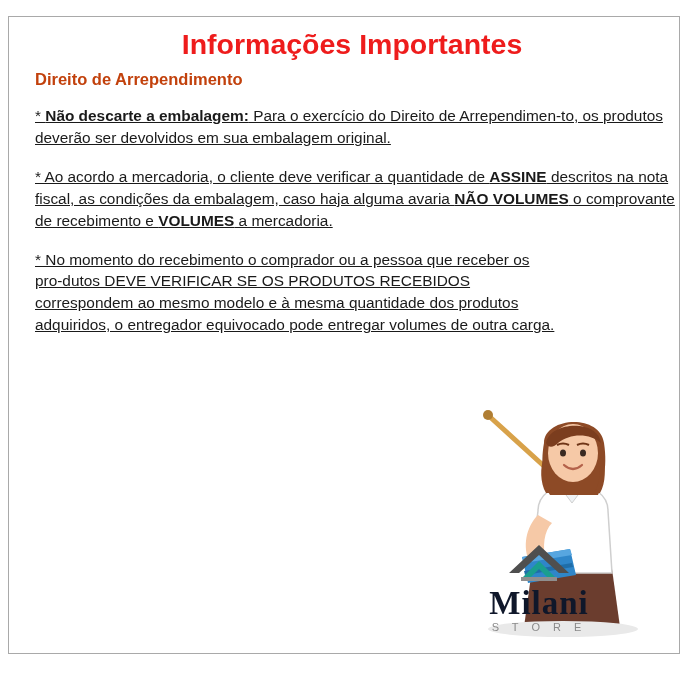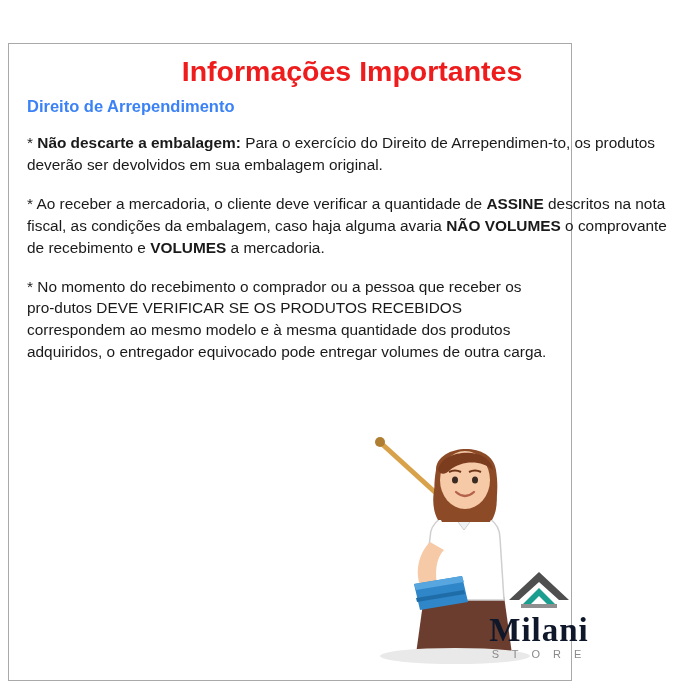--- a/index.html
+++ b/index.html
@@ -11,22 +11,22 @@
     position: relative;
     width: 700px;
     height: 700px;
     background: #ffffff;
     font-family: "Liberation Sans", sans-serif;
     overflow: hidden;
   }
   .frame {
     position: absolute;
     left: 8px;
-    top: 43px;
-    width: 564px;
+    top: 16px;
+    width: 672px;
     height: 638px;
     border: 1px solid #a9a9a9;
     box-sizing: border-box;
     background: #ffffff;
   }
   .content {
     position: absolute;
     left: 18px;
     top: 12px;
     width: 650px;
@@ -34,32 +34,33 @@
   .title {
     color: #ee1c1c;
     font-size: 28.5px;
     font-weight: bold;
     text-align: center;
     letter-spacing: 0px;
     margin: 0 0 10px 0;
     line-height: 1.1;
   }
   .subtitle {
-    color: #3b82f6;
+    color: #c2410c;
     font-size: 16.5px;
     font-weight: bold;
-    margin: 0 0 15px 0;
+    margin: 0 0 15px 8px;
     line-height: 1.2;
   }
   .para {
     color: #1a1a1a;
     font-size: 15.4px;
     line-height: 1.42;
-    margin: 0 0 17px 0;
+    margin: 0 0 17px 8px;
     max-width: 660px;
+    text-decoration: underline;
   }
   .para.narrow {
     max-width: 520px;
   }
   .para b {
     font-weight: bold;
   }
   
   .illus {
     position: absolute;
@@ -119,21 +120,21 @@
 
       <h2 class="subtitle">Direito de Arrependimento</h2>
 
       <p class="para">
         <span>* </span><b>Não descarte a embalagem:</b><span> Para o exercício do Direito de Arrependimen-to, os produtos deverão ser devolvidos em sua embalagem original.</span>
       </p>
 
 
 
       <p class="para">
-        <span>* Ao receber a mercadoria, o cliente deve verificar a quantidade de </span><b>ASSINE</b><span> descritos na nota fiscal, as condições da embalagem, caso haja alguma avaria </span><b>NÃO VOLUMES</b><span> o comprovante de recebimento e </span><b>VOLUMES</b><span> a mercadoria.</span>
+        <span>* Ao acordo a mercadoria, o cliente deve verificar a quantidade de </span><b>ASSINE</b><span> descritos na nota fiscal, as condições da embalagem, caso haja alguma avaria </span><b>NÃO VOLUMES</b><span> o comprovante de recebimento e </span><b>VOLUMES</b><span> a mercadoria.</span>
       </p>
 
       <p class="para narrow">
         <span>* No momento do recebimento o comprador ou a pessoa que  receber os pro-dutos DEVE VERIFICAR SE OS PRODUTOS RECEBIDOS correspondem ao mesmo modelo e à mesma quantidade dos produtos adquiridos, o entregador equivocado pode entregar volumes de outra carga.</span>
       </p>
 
 
     </div>
 
     <div class="illus">

